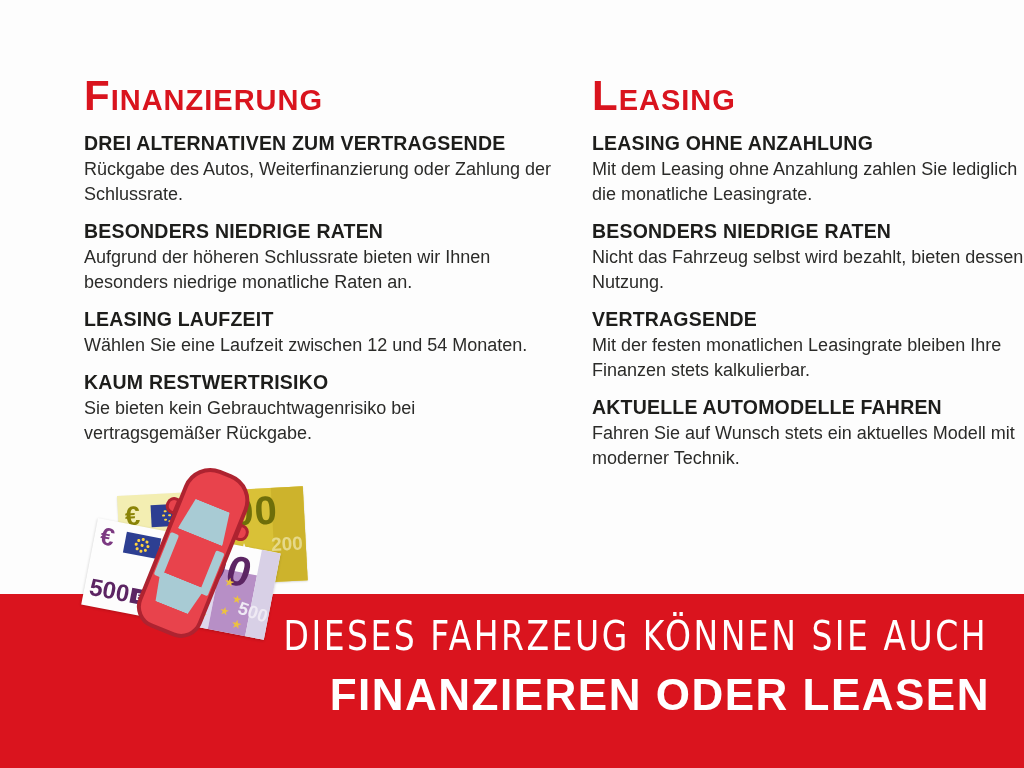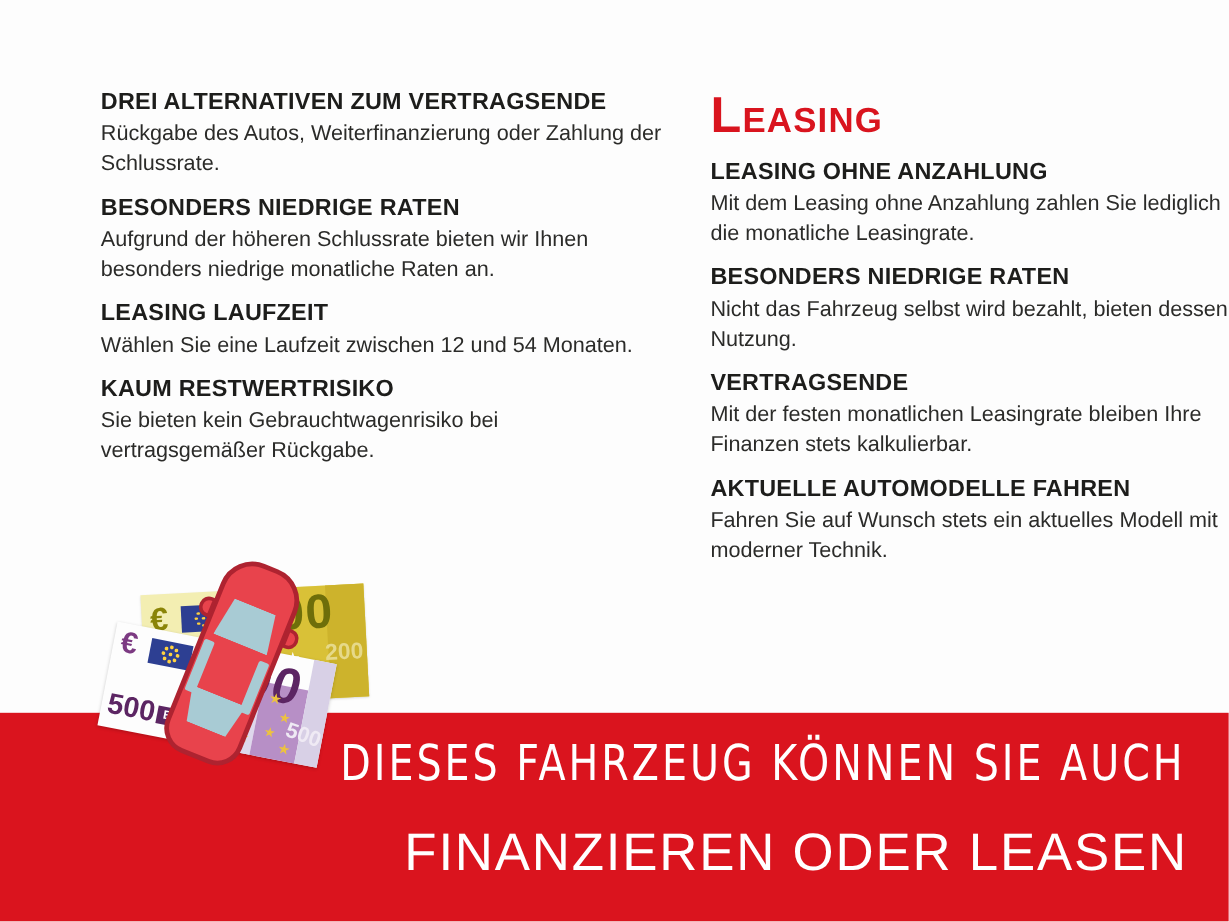--- a/index.html
+++ b/index.html
@@ -35,22 +35,22 @@
     background:#da141e;z-index:1;
   }
   .banner-line1{
     position:absolute;right:36px;top:22px;
     font-family:"DejaVu Sans",sans-serif;
     font-size:33px;color:#ffffff;letter-spacing:2.5px;white-space:nowrap;
     transform:scaleY(1.25);transform-origin:right center;
   }
   .banner-line2{
     position:absolute;right:34px;top:76px;
-    font-size:44px;font-weight:normal;color:#ffffff;
-    letter-spacing:1.5px;white-space:nowrap;margin-top:16px;
+    font-size:44px;font-weight:bold;color:#ffffff;
+    letter-spacing:1.5px;white-space:nowrap;
   }
 
   
   .money{position:absolute;left:80px;top:440px;width:265px;height:230px;z-index:5;}
 
   .note{position:absolute;transform-origin:top left;}
   .note-200{
     left:37px;top:56px;width:186px;height:94px;
     background:#f3eeb2;transform:rotate(-3deg);z-index:1;
     box-shadow:0 1px 2px rgba(0,0,0,.15);
@@ -116,20 +116,21 @@
   .mirror{position:absolute;width:12px;height:17px;box-sizing:border-box;background:#e8434c;border:3px solid #ae2330;top:42px;}
   .mirror-l{left:-10px;border-radius:8px 0 0 8px;}
   .mirror-r{right:-10px;border-radius:0 8px 8px 0;}
 </style>
 </head>
 <body>
 
 <div class="stage">
 
   <div class="col col-finance">
+    <h1 class="col-title">Finanzierung</h1>
 
     <div class="section">
       <h3 class="section-heading">DREI ALTERNATIVEN ZUM VERTRAGSENDE</h3>
       <p class="section-body">Rückgabe des Autos, Weiterfinanzierung oder Zahlung der Schlussrate.</p>
     </div>
     <div class="section">
       <h3 class="section-heading">BESONDERS NIEDRIGE RATEN</h3>
       <p class="section-body">Aufgrund der höheren Schlussrate bieten wir Ihnen besonders niedrige monatliche Raten an.</p>
     </div>
     <div class="section">

